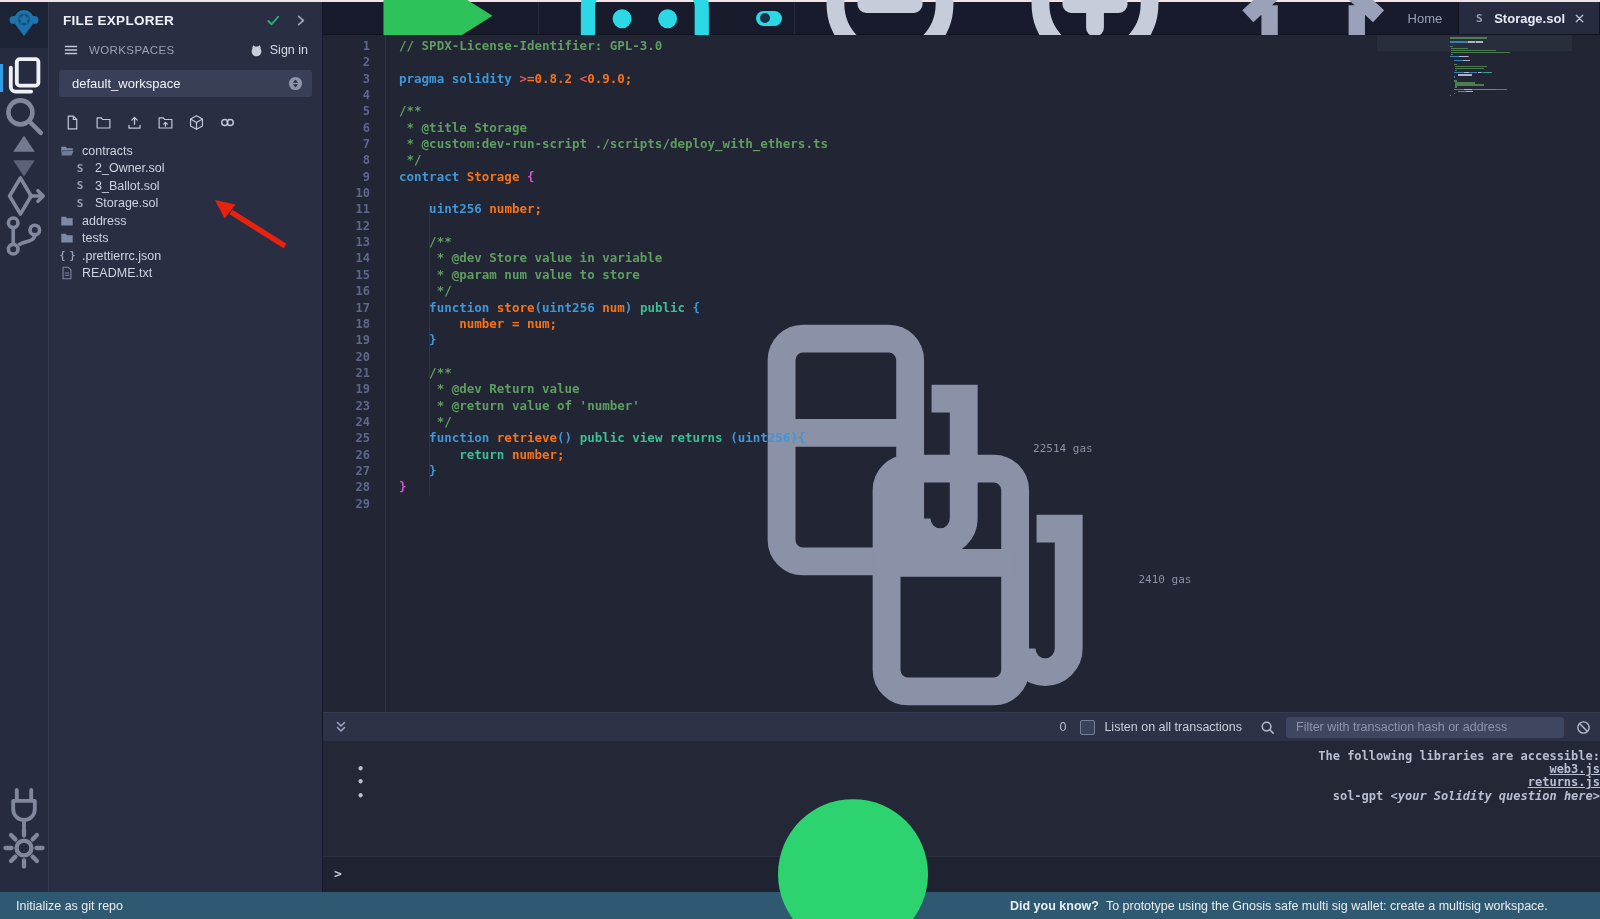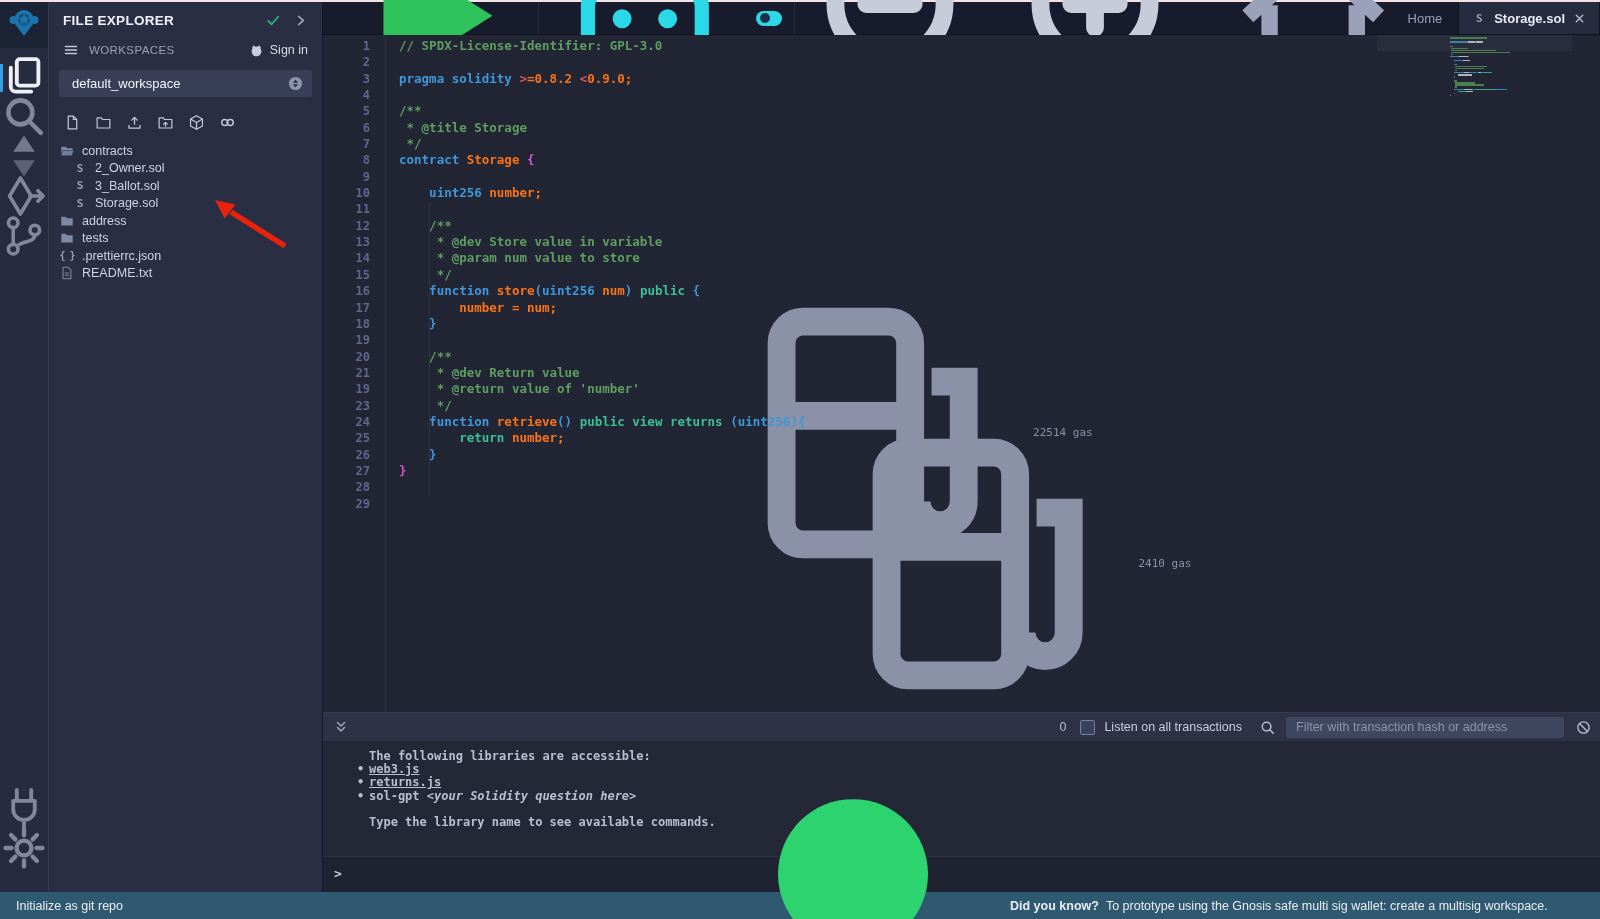--- a/index.html
+++ b/index.html
@@ -93,21 +93,21 @@
   .tx-count{color:#b8bdd0;font-size:12.5px;margin-right:14px;}
   .cb{width:13px;height:13px;border:1px solid #767e9a;border-radius:2px;background:#3a415a;margin-right:9px;cursor:pointer;}
   .listen-label{font-size:12.5px;color:#c9cedd;margin-right:18px;}
   .th-search{width:15px;height:15px;color:#b6bccf;display:flex;margin-right:11px;cursor:pointer;}
   .th-search svg{width:15px;height:15px;}
   .filter-input{width:258px;height:21px;background:#3f4660;border:none;border-radius:3px;padding:0 10px;font-size:12.5px;color:#dfe3ee;font-family:"Liberation Sans",sans-serif;outline:none;margin-right:12px;}
   .filter-input::placeholder{color:#8d94ad;}
   .th-ban{width:15px;height:15px;color:#b6bccf;display:flex;cursor:pointer;}
   .th-ban svg{width:15px;height:15px;}
   .term-body{height:106px;flex:0 0 106px;background:#232736;color:#b9bfd2;font-family:"DejaVu Sans Mono",monospace;font-size:12px;font-weight:600;padding:9px 0 0 34px;line-height:13.2px;}
-  .tl{white-space:pre;position:relative;padding-left:12px;}
+  .tl{white-space:pre;position:relative;padding-left:12px;text-align:right;}
   .tl .blt{position:absolute;left:0;}
   .tl-link{text-decoration:underline;cursor:pointer;}
   .tl-i{font-style:italic;}
   .term-prompt{flex:1;background:#1f2331;border-top:1px solid #2a2f42;color:#c7ccdb;font-family:"DejaVu Sans Mono",monospace;font-size:13px;font-weight:600;padding:9px 0 0 11px;}
 
   
   .statusbar{height:27px;flex:0 0 27px;background:#2f5970;display:flex;align-items:center;color:#e9edf3;font-size:12.5px;position:relative;}
   .sb-left{padding-left:16px;cursor:pointer;}
   .sb-center{position:absolute;left:703px;display:flex;align-items:center;gap:7px;}
   .sb-center svg{width:14px;height:14px;}
@@ -415,20 +415,21 @@
             <div class="gn">29</div>
           </div>
         <div class="codearea" id="code">
           <div class="indent-guide"></div>
         <div class="cl"><span class="tok-c">// SPDX-License-Identifier: GPL-3.0</span></div>
             <div class="cl"></div>
             <div class="cl"><span class="tok-k">pragma solidity </span><span class="tok-r">&gt;</span><span class="tok-w">=0.8.2 </span><span class="tok-r">&lt;</span><span class="tok-w">0.9.0;</span></div>
             <div class="cl"></div>
             <div class="cl"><span class="tok-c">/**</span></div>
             <div class="cl"><span class="tok-c"> * @title Storage</span></div>
+            <div class="cl"><span class="tok-c"> * @custom:dev-run-script ./scripts/deploy_with_ethers.ts</span></div>
             <div class="cl"><span class="tok-c"> */</span></div>
             <div class="cl"><span class="tok-k">contract </span><span class="tok-w">Storage </span><span class="tok-p">{</span></div>
             <div class="cl"></div>
             <div class="cl"><span class="tok-w">    </span><span class="tok-k">uint256 </span><span class="tok-w">number;</span></div>
             <div class="cl"></div>
             <div class="cl"><span class="tok-c">    /**</span></div>
             <div class="cl"><span class="tok-c">     * @dev Store value in variable</span></div>
             <div class="cl"><span class="tok-c">     * @param num value to store</span></div>
             <div class="cl"><span class="tok-c">     */</span></div>
             <div class="cl"><span class="tok-w">    </span><span class="tok-k">function </span><span class="tok-w">store</span><span class="tok-k">(</span><span class="tok-k">uint256</span><span class="tok-w"> num</span><span class="tok-k">) </span><span class="tok-m">public </span><span class="tok-k">{</span><span class="gas"><span style="display: inline-flex;"><svg viewBox="0 0 14 14" fill="none" stroke="currentColor" stroke-width="1.3" style="width: 100%; height: 100%;">
@@ -599,21 +600,20 @@
             </span>
         </div>
       </div>
 
       <div class="term-body" id="term-lines">
           <div class="tl"><span>The following libraries are accessible:</span></div>
           <div class="tl"><span class="blt">•</span><span class="tl-link">web3.js</span></div>
           <div class="tl"><span class="blt">•</span><span class="tl-link">returns.js</span></div>
           <div class="tl"><span class="blt">•</span><span>sol-gpt </span><span class="tl-i">&lt;your Solidity question here&gt;</span></div>
           <div class="tl">&nbsp;</div>
-          <div class="tl"><span>Type the library name to see available commands.</span></div>
         </div>
       <div class="term-prompt">&gt;</div>
     </div>
   </div>
 
   <div class="statusbar">
     <span class="sb-left">Initialize as git repo</span>
     <span class="sb-center">
       <span style="display:flex;">
           <svg viewBox="0 0 16 16" style="width: 100%; height: 100%;">

